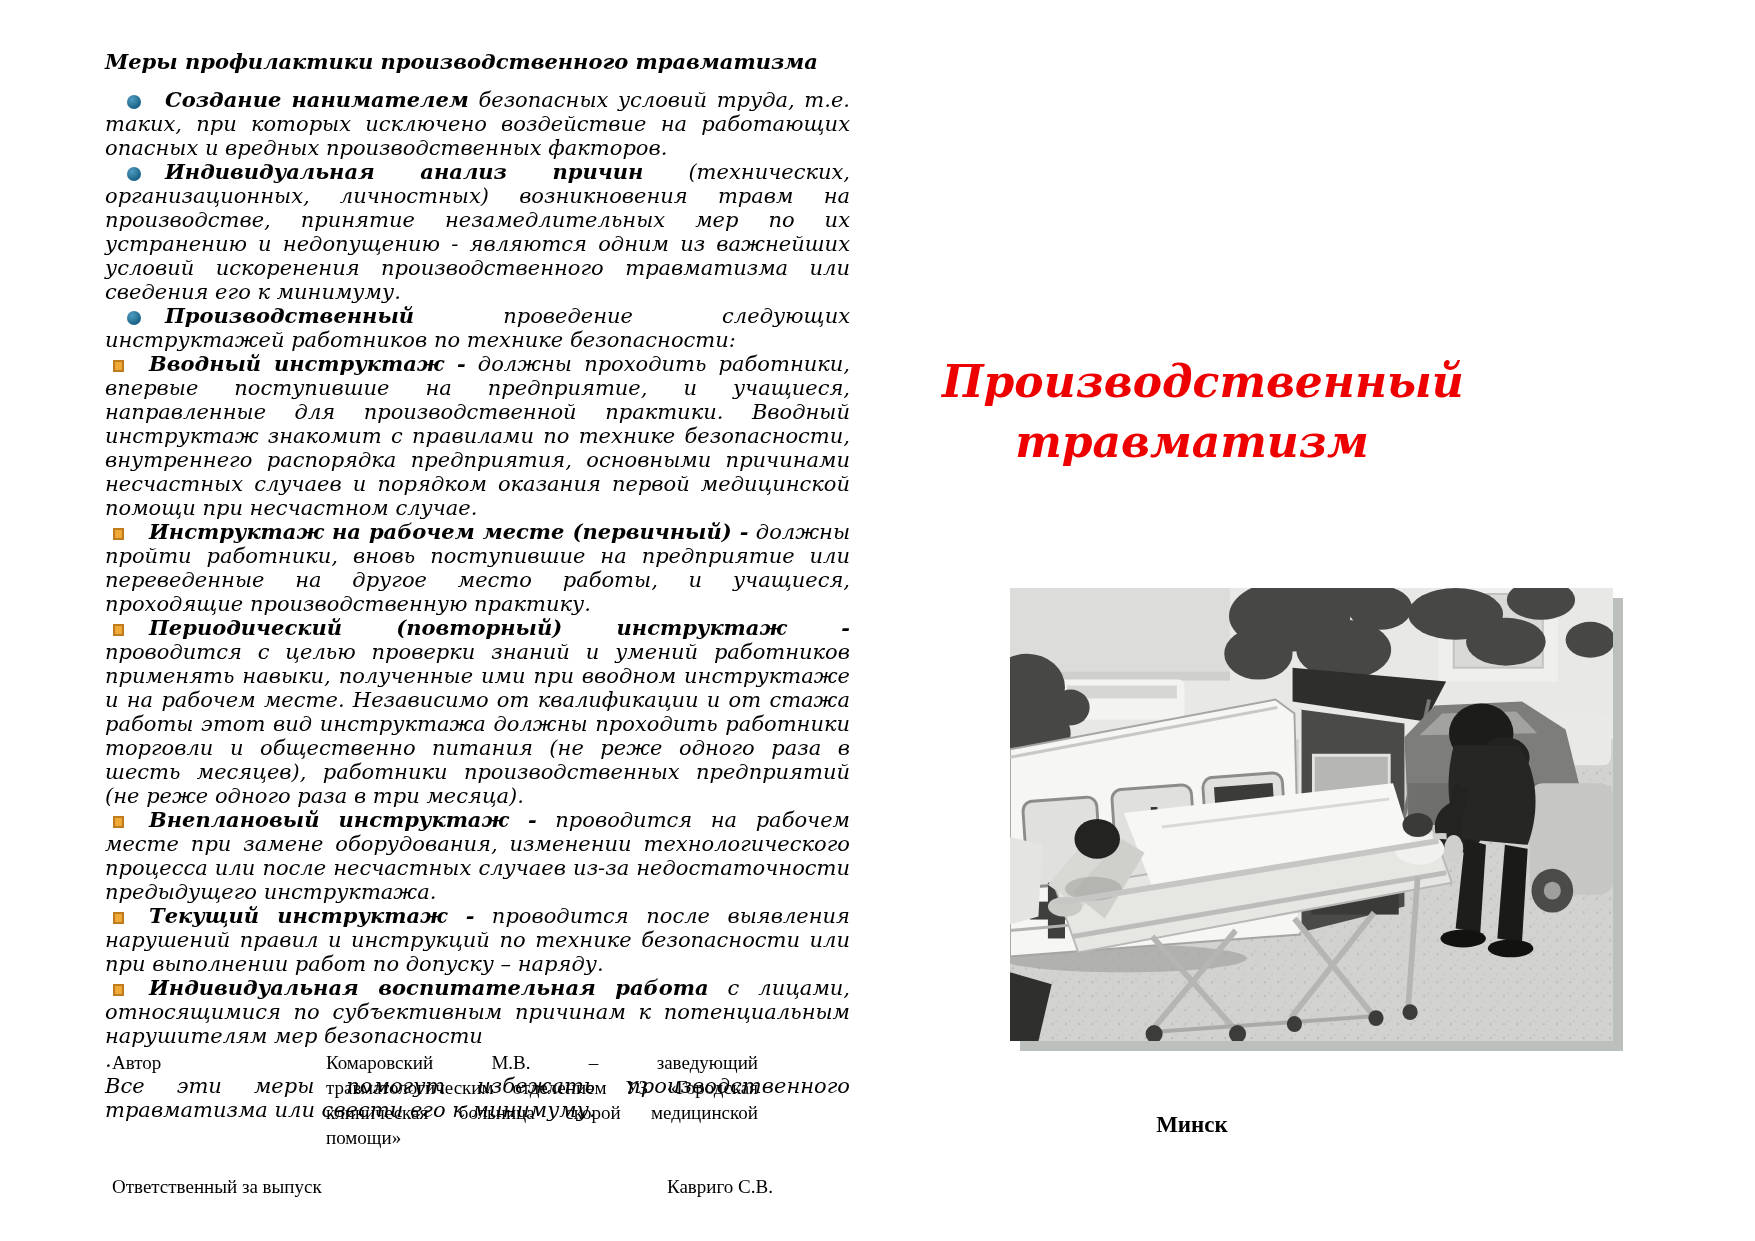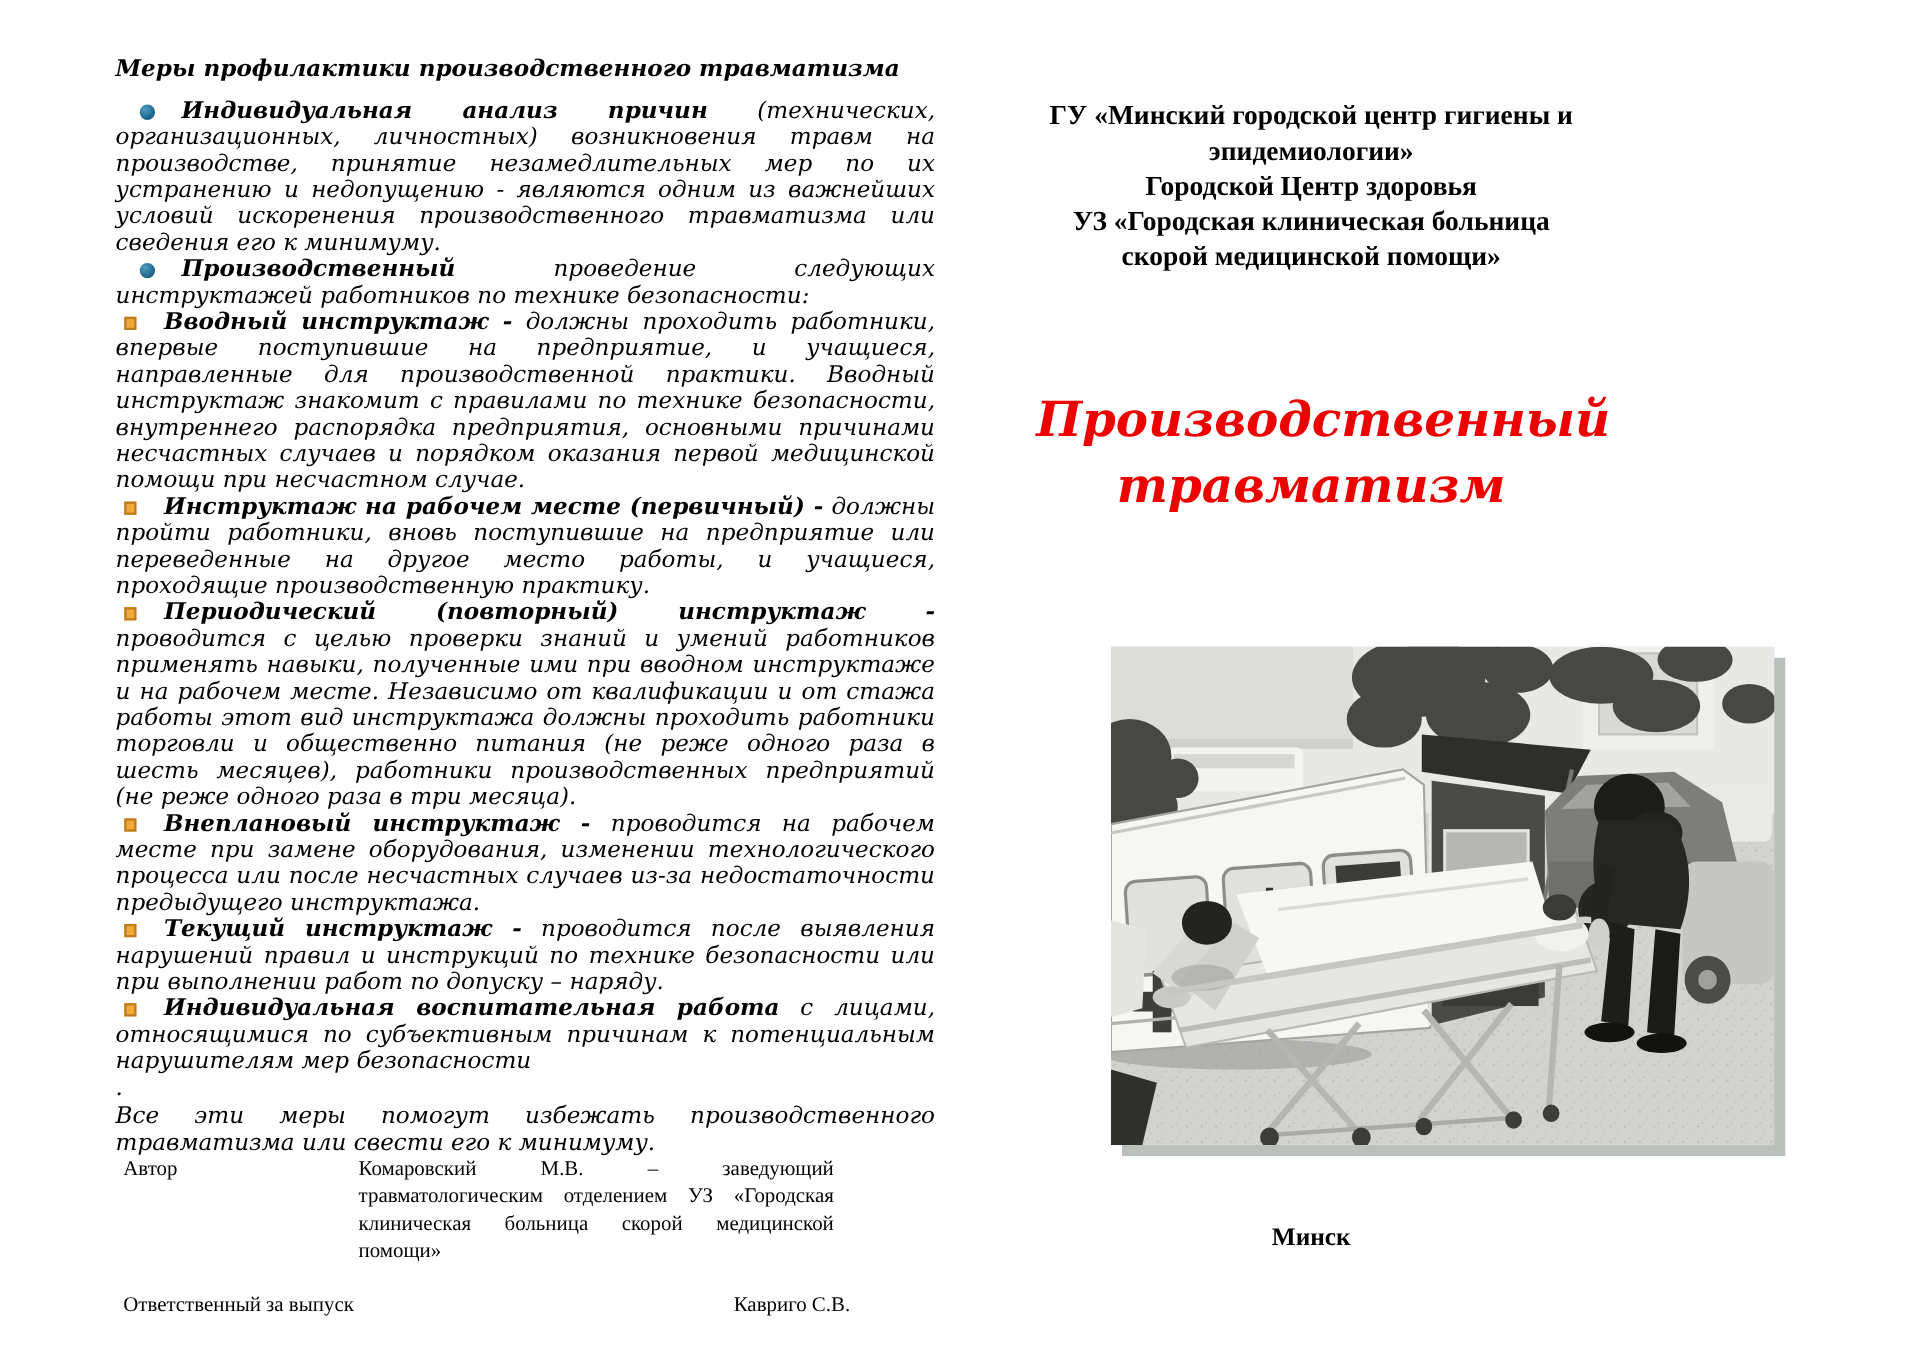--- a/index.html
+++ b/index.html
@@ -79,20 +79,23 @@
 </style>
 </head>
 <body>
 
 <div class="page">
 
   <div class="left-col">
     <div class="l-title">Меры профилактики производственного травматизма</div>
 
     <p class="item lvl1">
+      <span class="b-circle"></span><span class="lead">Создание  нанимателем</span><span> безопасных условий  труда, т.е. таких, при которых исключено воздействие на работающих  опасных и вредных производственных факторов.</span>
+    </p>
+    <p class="item lvl1">
       <span class="b-circle"></span><span class="lead">Индивидуальная анализ причин</span><span> (технических, организационных, личностных) возникновения травм на производстве, принятие незамедлительных мер по их устранению и недопущению - являются одним из важнейших условий искоренения производственного травматизма или сведения его к минимуму.</span>
     </p>
     <p class="item lvl1">
       <span class="b-circle"></span><span class="lead">Производственный</span><span> проведение следующих инструктажей работников по технике безопасности:</span>
     </p>
     <p class="item lvl2">
       <span class="b-square"></span><span class="lead">Вводный инструктаж -</span><span> должны проходить  работники,  впервые поступившие на предприятие, и учащиеся, направленные для производственной практики. Вводный инструктаж знакомит с правилами по технике безопасности, внутреннего распорядка предприятия, основными причинами несчастных случаев  и порядком оказания первой медицинской помощи при несчастном случае.</span>
     </p>
     <p class="item lvl2">
       <span class="b-square"></span><span class="lead">Инструктаж на рабочем месте (первичный) -</span><span> должны пройти работники, вновь поступившие на предприятие или переведенные на другое место работы, и учащиеся, проходящие производственную практику.</span>
@@ -117,25 +120,20 @@
     <div class="credit-row1">
       <div>Автор</div>
       <div class="credit-value">Комаровский М.В. – заведующий травматологическим отделением УЗ «Городская клиническая больница скорой медицинской помощи»</div>
     </div>
     <div class="credit-row2">
       <span>Ответственный за выпуск</span>
       <span class="credit-value2">Кавриго С.В.</span>
     </div>
   </div>
 
-  <div class="org-block">
-    <div>ГУ «Минский городской центр гигиены и эпидемиологии»</div>
-    <div>Городской Центр здоровья</div>
-    <div>УЗ «Городская клиническая больница скорой медицинской помощи»</div>
-  </div>
 
   <div class="poster-title">Производственный травматизм</div>
 
   <div class="photo" role="img" aria-label="Бригада скорой помощи грузит пострадавшего на носилках в автомобиль скорой помощи">
     <svg viewBox="0 0 636 455" preserveAspectRatio="none">
       <defs>
         <pattern id="grain" width="14" height="14" patternUnits="userSpaceOnUse">
           <rect width="14" height="14" fill="#d2d2d0"></rect>
           <circle cx="3" cy="4" r="1.2" fill="#bdbdbb"></circle>
           <circle cx="10" cy="10" r="1" fill="#c6c6c4"></circle>

